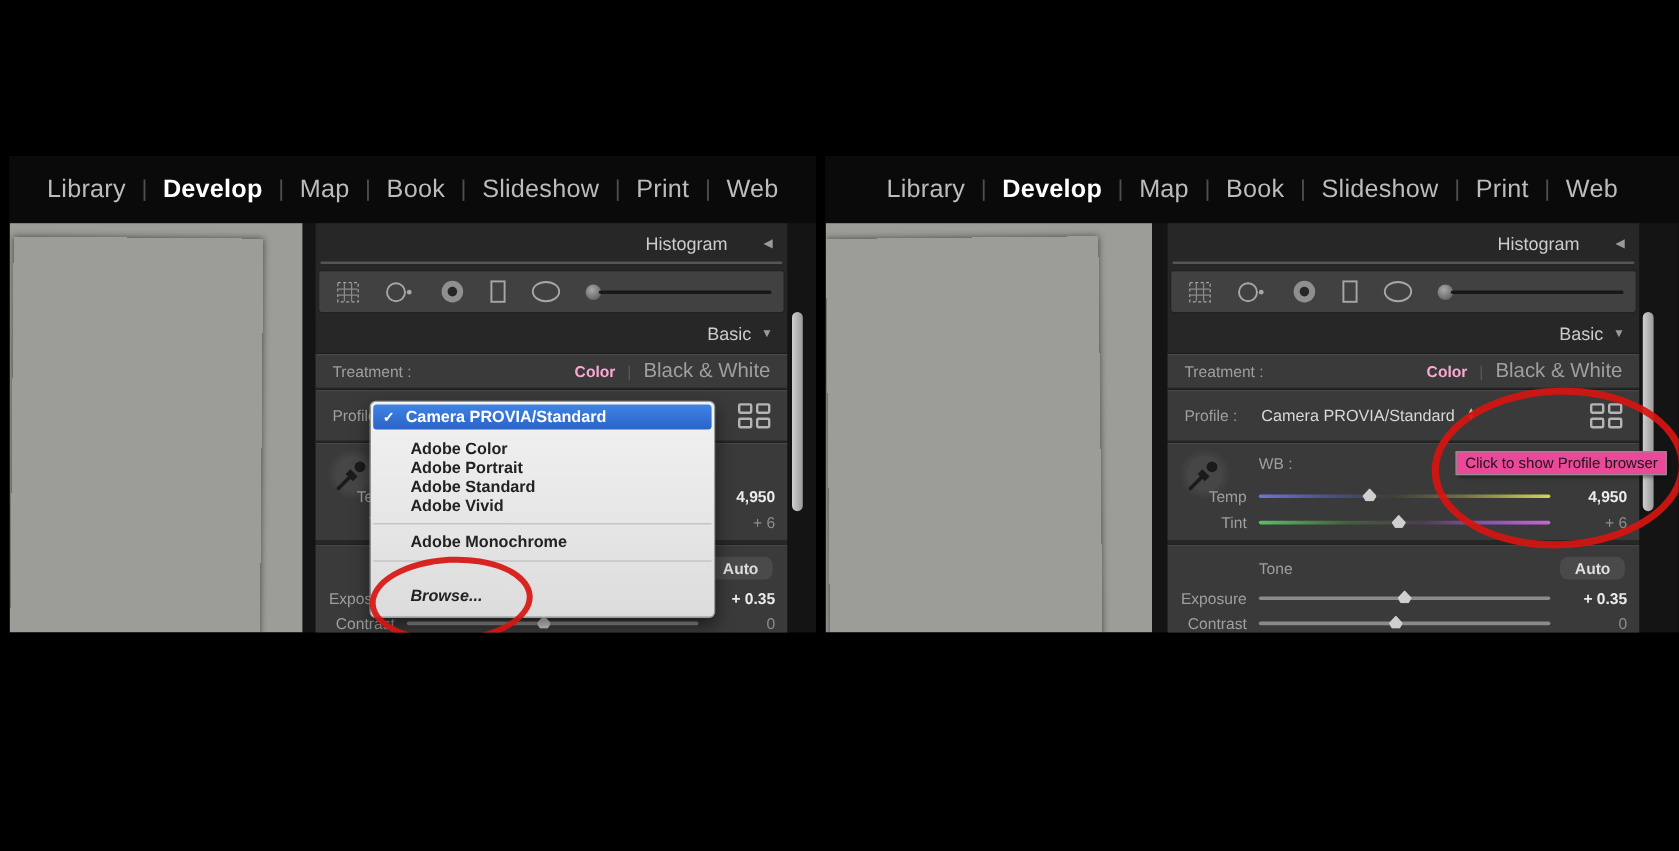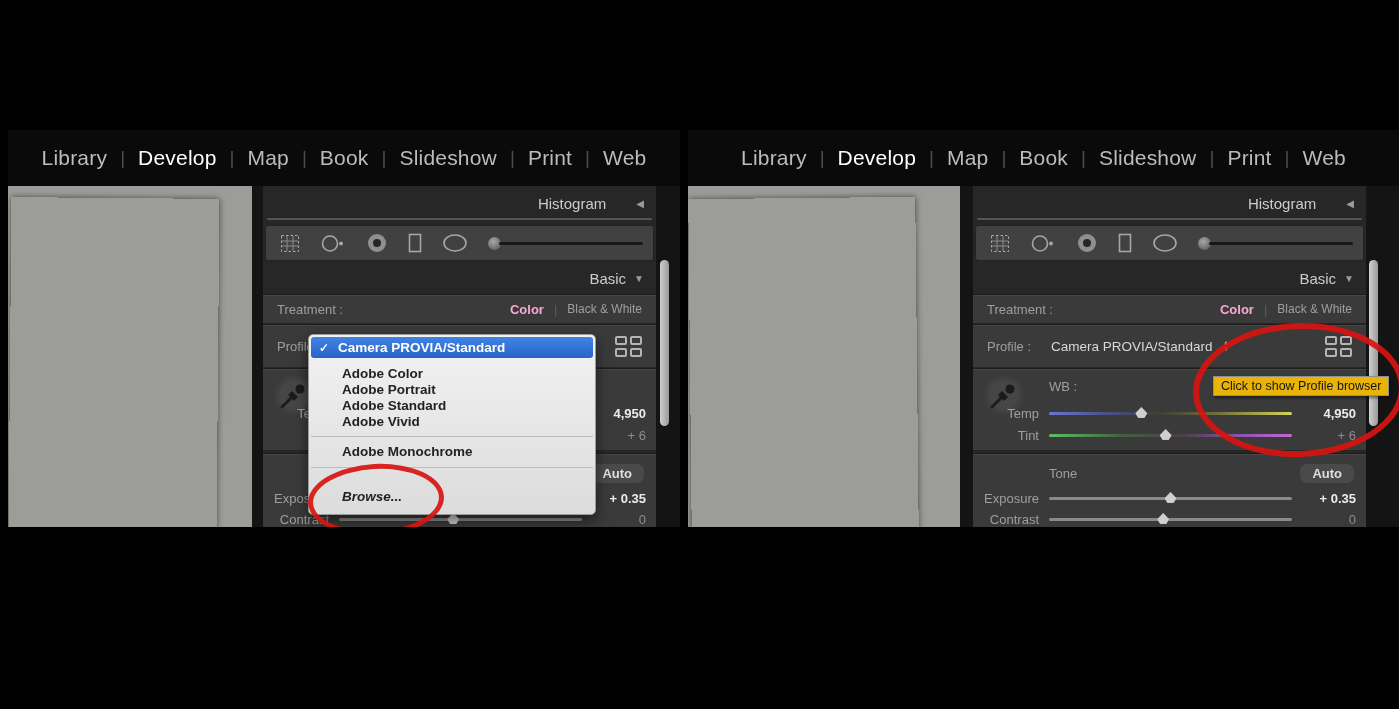--- a/index.html
+++ b/index.html
@@ -5,21 +5,21 @@
   html,body{margin:0;padding:0;background:#000;width:1399px;height:709px;overflow:hidden;
     font-family:"Liberation Sans",sans-serif;-webkit-font-smoothing:antialiased;}
   .shot{position:absolute;top:130px;height:397px;background:#141414;overflow:hidden;}
   #shot-left{left:8px;width:672px;}
   #shot-right{left:688px;width:711px;}
 
   
   .navbar{position:absolute;top:0;left:0;right:0;height:56px;background:#0a0a0a;
     display:flex;align-items:center;justify-content:center;}
   .nav-item{color:#bcbcbc;font-size:21px;padding:0 13px;letter-spacing:.2px;cursor:default;}
-  .nav-item.active{color:#ffffff;font-weight:normal;}
+  .nav-item.active{color:#ffffff;font-weight:bold;}
   .nav-sep{color:#4e4e4e;font-size:19px;}
 
   
   .photo-zone{position:absolute;top:56px;bottom:0;left:0;background:#9c9c98;}
   #shot-left .photo-zone{width:244px;}
   #shot-right .photo-zone{width:272px;}
   .photo{position:absolute;top:12px;bottom:-6px;left:2px;box-shadow:0 0 6px rgba(0,0,0,.55);
     background:
       radial-gradient(circle at 22% 12%, rgba(35,30,28,.5) 0 2px, transparent 3px),
       radial-gradient(circle at 68% 25%, rgba(60,48,38,.55) 0 2px, transparent 3px),
@@ -64,21 +64,21 @@
   .sec-wb{top:182px;height:82px;}
   .sec-tone{top:267px;height:130px;}
 
   .lbl{color:#9f9f9f;font-size:13px;}
   .val-strong{color:#ececec;font-size:13px;font-weight:bold;}
   .val-dim{color:#8d8d8d;font-size:13px;}
 
   .sec-treatment .spacer{flex:1;}
   .treat-color{color:#f9a8d4;font-weight:bold;font-size:13px;padding:0 10px;}
   .treat-div{color:#5b5b5b;font-size:13px;}
-  .treat-bw{color:#9f9f9f;font-size:12px;padding:0 4px 0 10px;}
+  .treat-bw{color:#9f9f9f;font-size:17px;padding:0 4px 0 10px;}
 
   .profile-value{color:#d8d8d8;font-size:13.5px;margin-left:20px;}
   .stepper{display:flex;flex-direction:column;align-items:center;margin-left:10px;color:#bdbdbd;}
   .stepper span{font-size:7px;line-height:6px;}
   .grid-icon{margin-left:auto;display:grid;grid-template-columns:12px 12px;grid-template-rows:9px 9px;gap:3px;}
   .grid-icon i{border:2px solid #b4b4b4;border-radius:2px;display:block;}
 
   .eyedropper{position:absolute;left:10px;top:5px;width:42px;height:42px;
     background:radial-gradient(circle,#454545 0 45%,transparent 72%);}
   .wb-label-row{position:absolute;top:7px;left:76px;height:20px;display:flex;align-items:center;}
@@ -114,21 +114,21 @@
     background:linear-gradient(#3f84e4,#2a63c8);color:#fff;font-size:13.5px;font-weight:bold;
     padding-left:8px;}
   .dd-check{font-size:12px;}
   .dd-group{padding:8px 0 0 0;}
   .dd-item{color:#222;font-size:13.5px;font-weight:bold;padding:0 0 0 31px;line-height:16px;}
   .dd-item.tall{line-height:18px;}
   .dd-div{height:1px;background:#bdbdbd;margin:6px 0;}
   .dd-browse{margin-top:20px;font-style:italic;}
 
   
-  .tooltip{position:absolute;left:525px;top:246px;z-index:5;background:#eab308;
+  .tooltip{position:absolute;left:525px;top:246px;z-index:5;background:#ec4899;
     border:1px solid #8f8f8f;color:#151515;font-size:12.5px;padding:2px 7px;
     box-shadow:1px 2px 3px rgba(0,0,0,.45);}
 
   
   .red-ellipse{position:absolute;border:5px solid #d81510;border-radius:50%;z-index:6;opacity:.92;}
   #shot-left .red-ellipse{left:300px;top:334px;width:126px;height:62px;transform:rotate(-3deg);}
   #shot-right .red-ellipse{left:505px;top:193px;width:200px;height:122px;border-width:6px;transform:rotate(-2deg);}
 </style>
 </head>
 <body>

